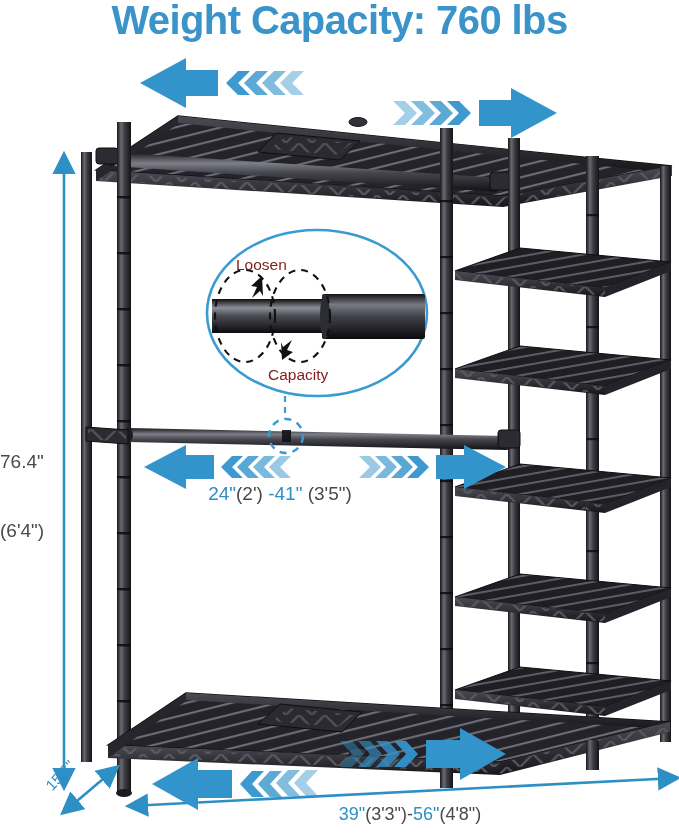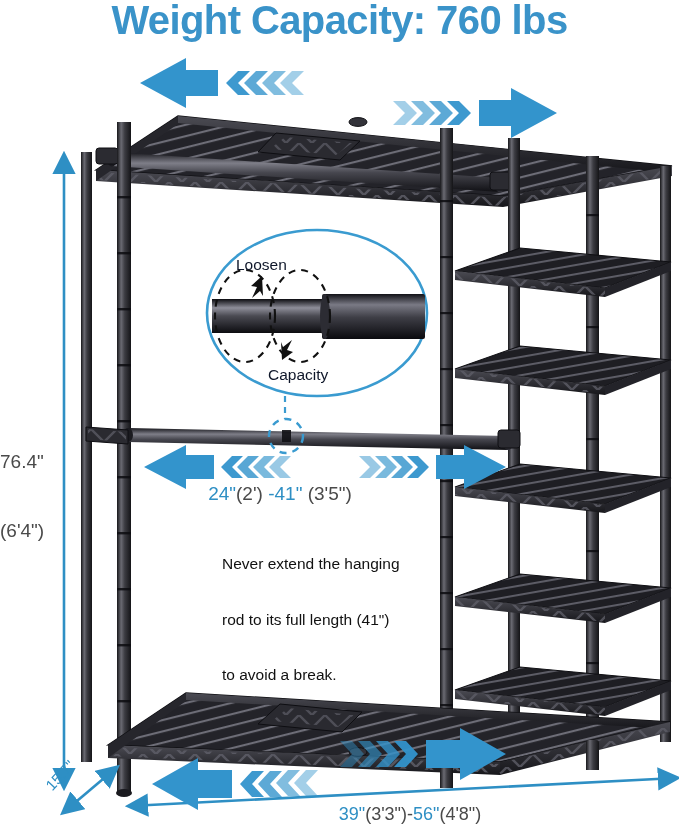--- a/index.html
+++ b/index.html
@@ -44,21 +44,21 @@
     font-size:18px;font-weight:500;
   }
 
   .d-label{
     left:42px;top:782px;width:90px;
     font-size:15px;font-weight:500;color:#2e8fc4;
     transform:rotate(-47deg);transform-origin:left top;
   }
 
   .callout-txt{
-    font-size:15.5px;color:#0f172a;
+    font-size:15.5px;color:#7f1d1d;
   }
   .loosen{left:236px;top:256px;}
   .tighten{left:268px;top:366px;}
 </style>
 </head>
 <body>
 
 <div id="stage">
 
   <div class="title">Weight Capacity: 760 lbs</div>
@@ -373,24 +373,19 @@
 
   <div class="lbl h-label">
     <div>76.4"</div>
     <div>(6'4")</div>
   </div>
 
   <div class="lbl d-label">15.7"</div>
 
   <div class="lbl rod-dim"><span class="dim-blue">24"</span><span class="dim-dark">(2')</span><span class="dim-blue"> -</span><span class="dim-blue">41"</span><span class="dim-dark"> (3'5")</span></div>
 
-  <div class="lbl warn">
-    <div>Never extend the hanging</div>
-    <div>rod to its full length (41")</div>
-    <div>to avoid a break.</div>
-  </div>
 
   <div class="lbl w-label"><span class="dim-blue">39"</span><span class="dim-dark">(3'3")</span><span class="dim-dark">-</span><span class="dim-blue">56"</span><span class="dim-dark">(4'8")</span></div>
 
   <div class="lbl callout-txt loosen">Loosen</div>
   <div class="lbl callout-txt tighten">Capacity</div>
 
 </div>
 
 </body></html>

